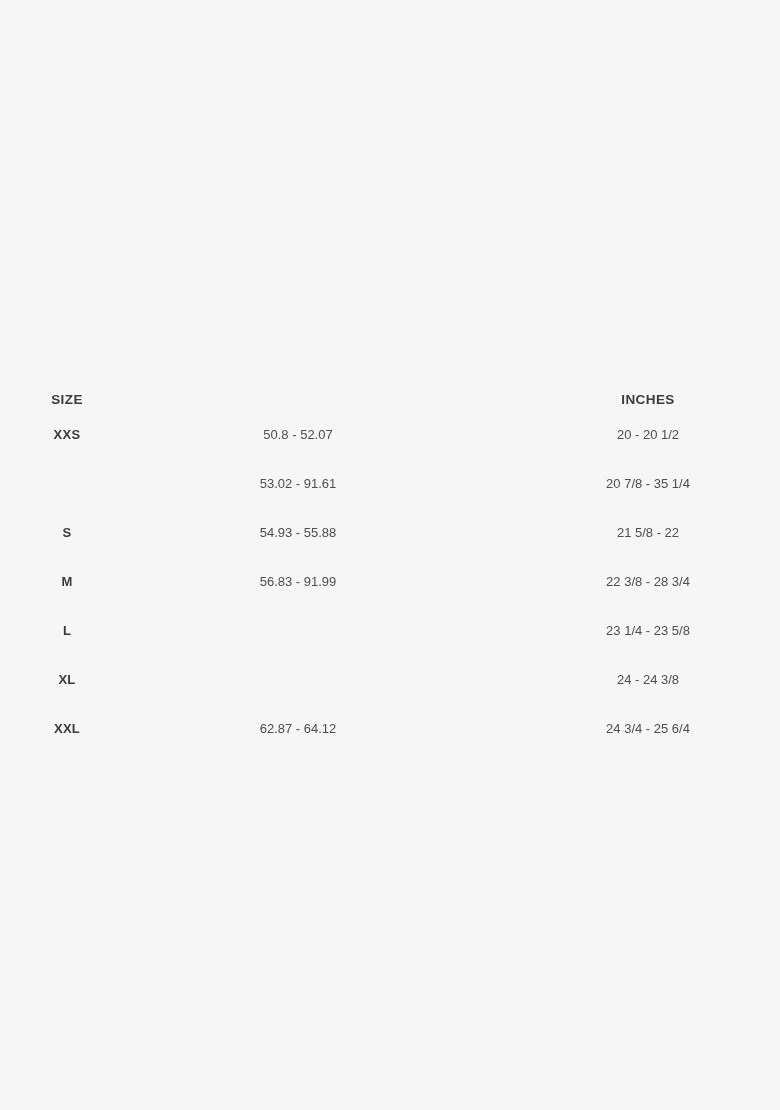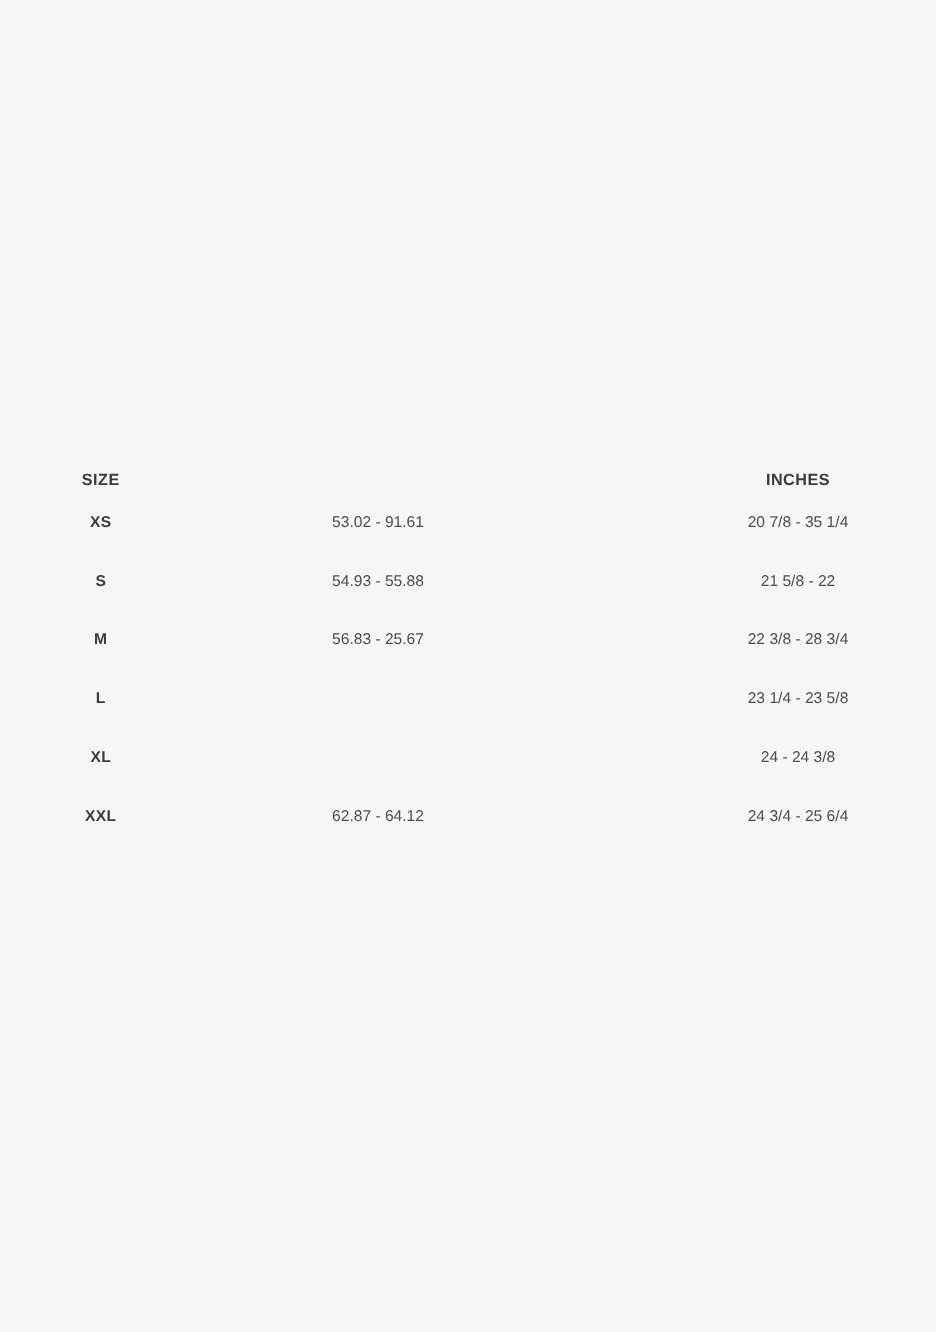--- a/index.html
+++ b/index.html
@@ -10,21 +10,21 @@
     width: 780px;
     height: 1110px;
     background: #f6f6f6;
     font-family: "Liberation Sans", sans-serif;
     position: relative;
     overflow: hidden;
   }
   .size-table {
     position: absolute;
     top: 385px;
-    left: 17px;
+    left: 0;
     width: 644px;
   }
   .row {
     position: relative;
     height: 49px;
   }
   .header-row {
     height: 28px;
   }
   .rows {
@@ -61,36 +61,40 @@
 
 <div class="size-table">
 
   <div class="row header-row">
     <div class="cell col-size header-cell">SIZE</div>
     <div class="cell col-inches header-cell">INCHES</div>
   </div>
 
   <div class="rows">
 
+    <div class="row">
+      <div class="cell col-size size-cell">XXS</div>
+      <div class="cell col-cm">50.8 - 52.07</div>
+      <div class="cell col-inches">20 - 20 1/2</div>
+    </div>
 
     <div class="row">
-      <div class="cell col-size size-cell">XS</div>
       <div class="cell col-cm">53.02 - 91.61</div>
       <div class="cell col-inches">20 7/8 - 35 1/4</div>
     </div>
 
     <div class="row">
       <div class="cell col-size size-cell">S</div>
       <div class="cell col-cm">54.93 - 55.88</div>
       <div class="cell col-inches">21 5/8 - 22</div>
     </div>
 
     <div class="row">
       <div class="cell col-size size-cell">M</div>
-      <div class="cell col-cm">56.83 - 25.67</div>
+      <div class="cell col-cm">56.83 - 91.99</div>
       <div class="cell col-inches">22 3/8 - 28 3/4</div>
     </div>
 
     <div class="row">
       <div class="cell col-size size-cell">L</div>
       <div class="cell col-inches">23 1/4 - 23 5/8</div>
     </div>
 
     <div class="row">
       <div class="cell col-size size-cell">XL</div>

